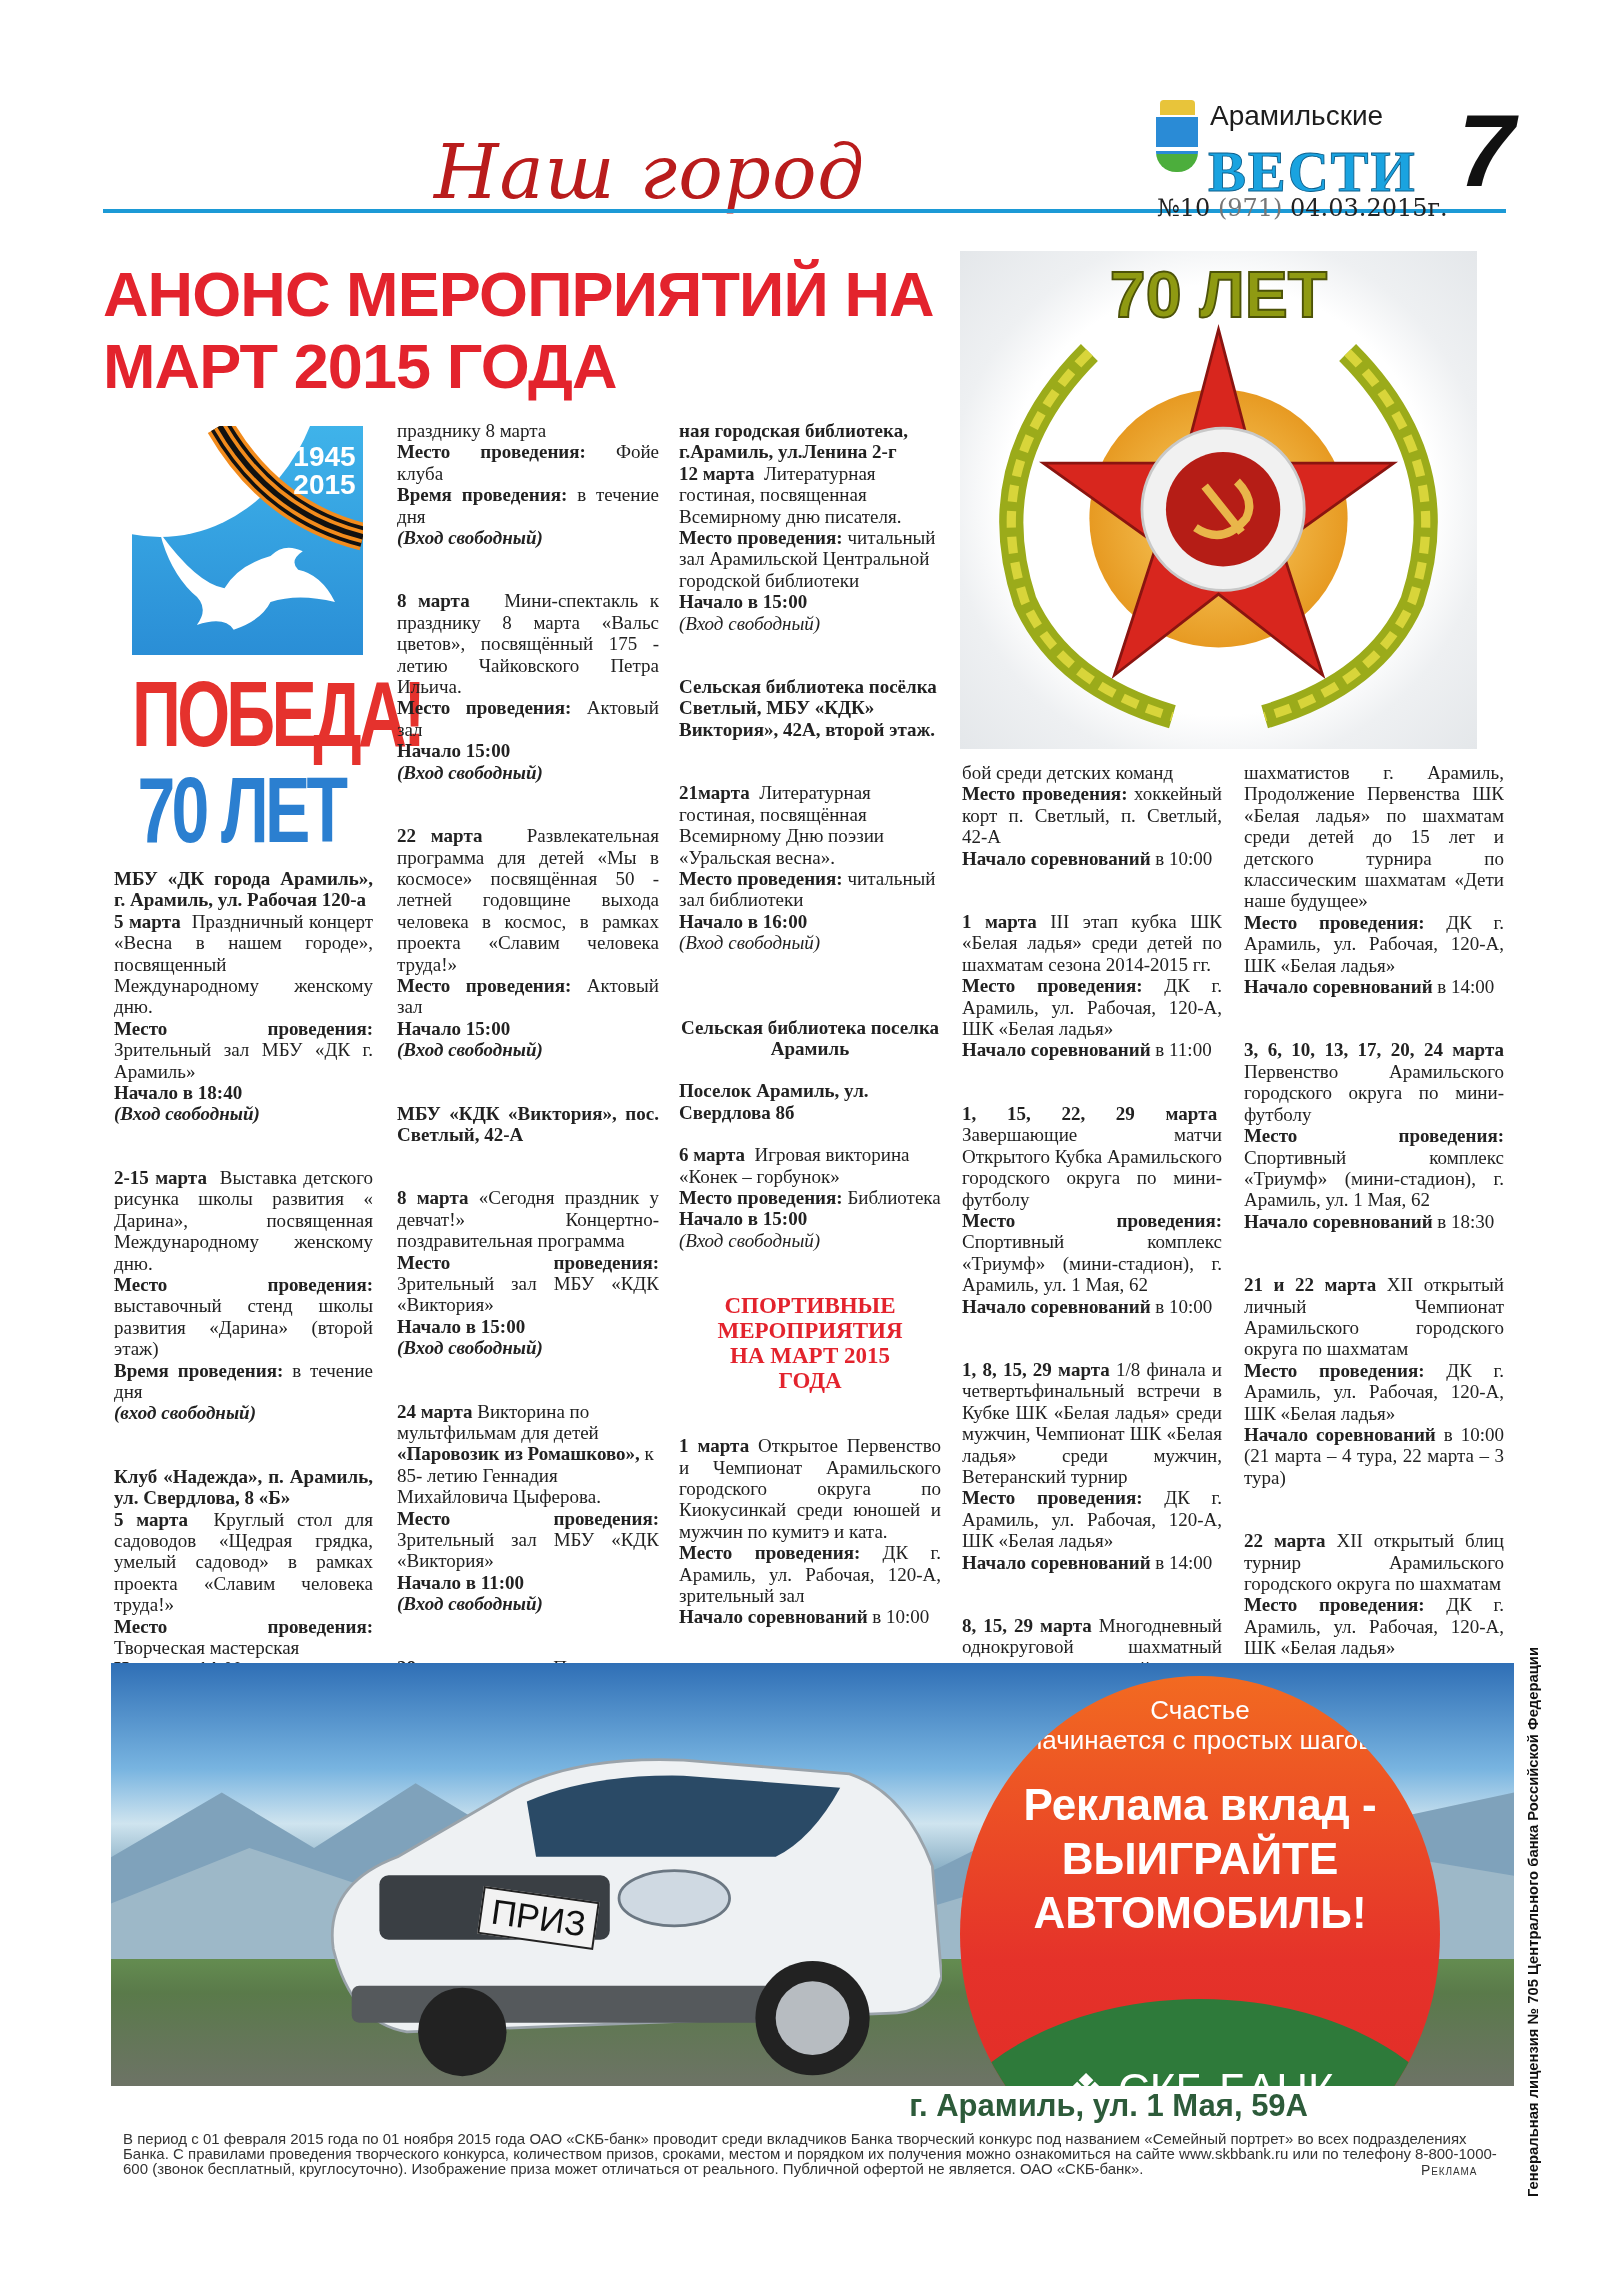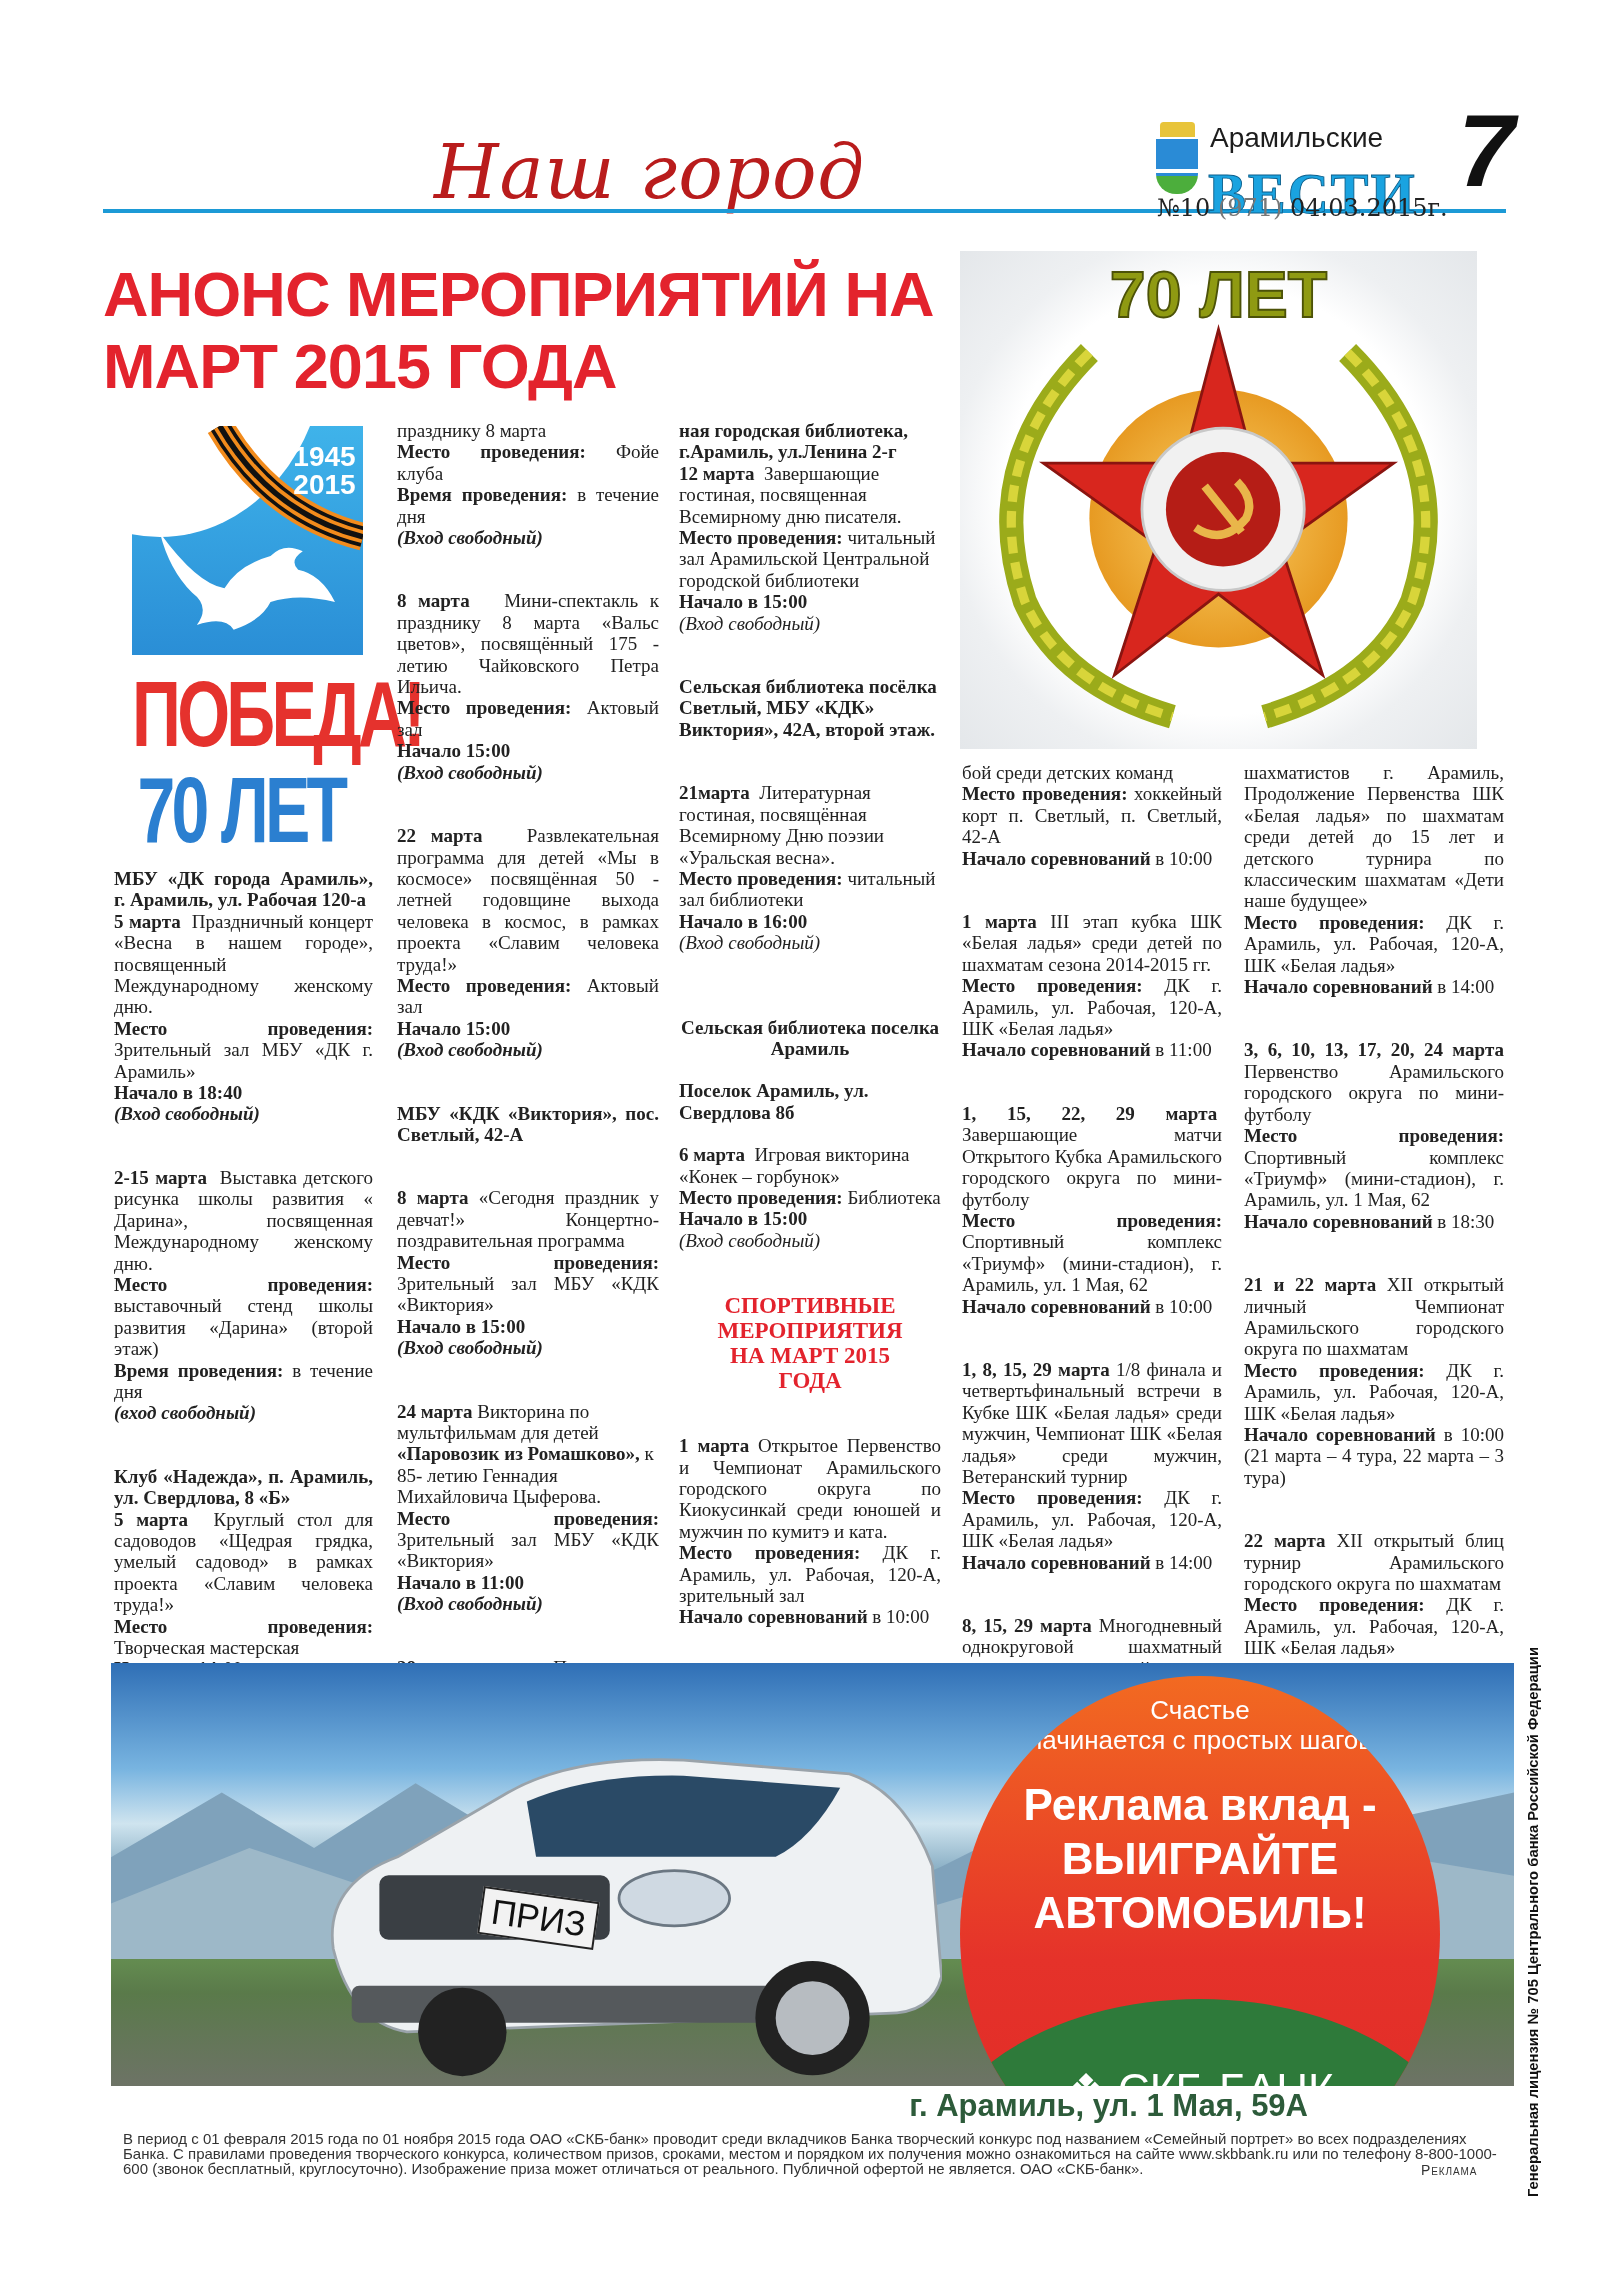--- a/index.html
+++ b/index.html
@@ -2,21 +2,21 @@
 <html style="font-size:14.8px"><head>
 <meta charset="utf-8">
 <style>
   html, body { margin:0; padding:0; background:#fff; }
   body { width:1619px; height:2290px; position:relative; overflow:hidden; font-family:"Liberation Serif", serif; color:#222; }
   .abs { position:absolute; }
 
   
   .section-title { left:434px; top:129px; font-family:"DejaVu Serif", serif; font-style:italic; font-size:74px; color:#b91c1c; letter-spacing:0.9px; }
   .header-rule { left:103px; top:209px; width:1403px; height:3.7px; background:#1c9ad6; }
-  .logo { left:1156px; top:122px; width:240px; height:74px; }
+  .logo { left:1156px; top:100px; width:240px; height:74px; }
   .crest { position:absolute; left:0; top:0; width:42px; height:76px; }
   .crest .crown { position:absolute; left:3.7px; top:0; width:35px; height:14.8px; background:#e8c43a; border-radius:3.7px 3.7px 0 0; }
   .crest .shield { position:absolute; left:0; top:16.6px; width:42px; height:55px; background:linear-gradient(#2a8bd6 0 55%, #fff 55% 62%, #2a8bd6 62% 68%, #4cae3c 68%); border-radius:0 0 20px 20px; }
   .logo-small { position:absolute; left:54px; top:0; font-family:"Liberation Sans", sans-serif; font-size:28px; color:#1d1d1d; }
   .logo-big { position:absolute; left:52px; top:22px; font-family:Liberation Serif, serif; font-weight:bold; font-size:57px; line-height:57px; color:#1aa3e0; letter-spacing:1.8px;margin-top:21px; -webkit-text-stroke:0.9px #0c5f8c; }
   .issue { left:1157px; top:194px; font-family:"DejaVu Serif", serif; font-size:24px; color:#222; }
   .issue .gray { color:#777; }
   .page-num { left:1458px; top:100px; font-family:"Liberation Sans", sans-serif; font-weight:bold; font-style:italic; font-size:102px; line-height:102px; color:#111; }
 
   
@@ -190,21 +190,21 @@
   <p><span class="b">28 марта</span> <span>Праздничная программа «День работника культуры».</span></p>
   <p><span class="b">Место проведения:</span> <span>Площадь МБУ «КДК «Виктория»</span></p>
   <p class="b">Начало в 15:00</p>
   <p class="bi">(Вход свободный)</p>
   <div class="bgap"></div>
   <p class="b">Арамильская Централь-</p>
 </div>
 
 <div class="col c3" style="text-align:left">
   <p class="b">ная городская библиотека, г.Арамиль, ул.Ленина 2-г</p>
-  <p><span class="b">12 марта</span>&nbsp; <span>Завершающие гостиная, посвященная Всемирному дню писателя.</span></p>
+  <p><span class="b">12 марта</span>&nbsp; <span>Литературная гостиная, посвященная Всемирному дню писателя.</span></p>
   <p><span class="b">Место проведения:</span> <span>читальный зал Арамильской Центральной городской библиотеки</span></p>
   <p class="b">Начало в 15:00</p>
   <p class="i">(Вход свободный)</p>
   <div class="bgap"></div>
   <p class="b">Сельская библиотека посёлка Светлый, МБУ «КДК» Виктория», 42А, второй этаж.</p>
   <div class="bgap"></div>
   <p><span class="b">21марта</span>&nbsp; <span>Литературная гостиная, посвящённая Всемирному Дню поэзии «Уральская весна».</span></p>
   <p><span class="b">Место проведения:</span> <span>читальный зал библиотеки</span></p>
   <p class="b">Начало в 16:00</p>
   <p class="i">(Вход свободный)</p>

